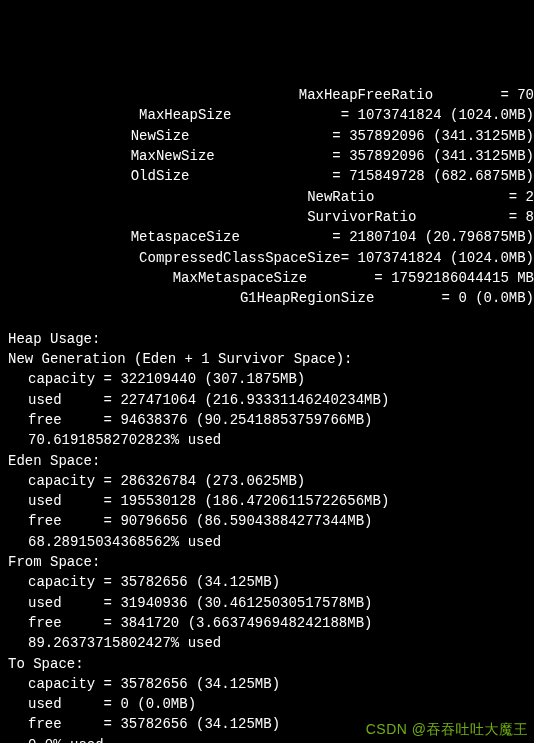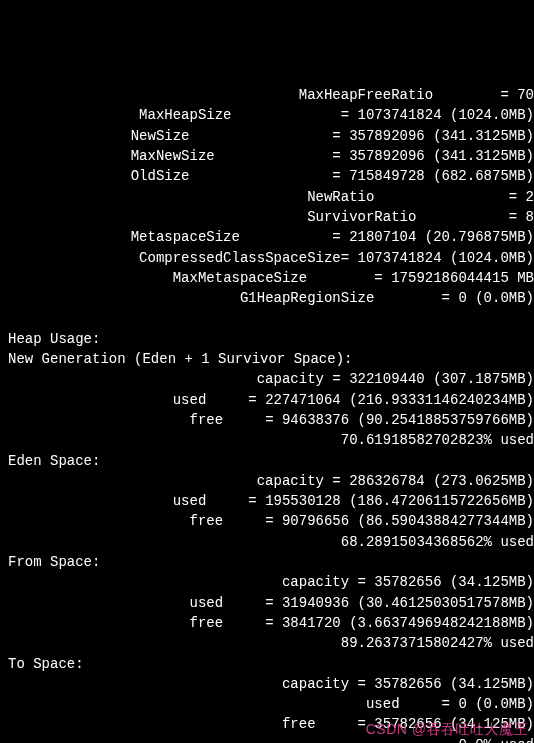--- a/index.html
+++ b/index.html
@@ -14,30 +14,30 @@
       font-size: 14px;
       line-height: 1.45;
       padding: 4px 0 4px 8px;
       width: 534px;
       height: 743px;
       white-space: pre;
       overflow: hidden;
       position: relative;
     }
     .indent1 { padding-left: 20px; text-align: right; }
-    .indent2 { padding-left: 20px; text-align: right; }
+    .indent2 { padding-left: 20px; }
     .row { display: block; }
     .key { display: inline-block; }
     .eq { display: inline-block; }
     .val { display: inline-block; }
     .watermark {
       position: absolute;
       right: 6px;
       bottom: 4px;
-      color: #ec4899;
+      color: #84cc16;
       font-family: sans-serif;
       font-size: 14px;
       opacity: 0.85;
       letter-spacing: 0.5px;
     }
   </style>
 </head>
 <body>
 
 

